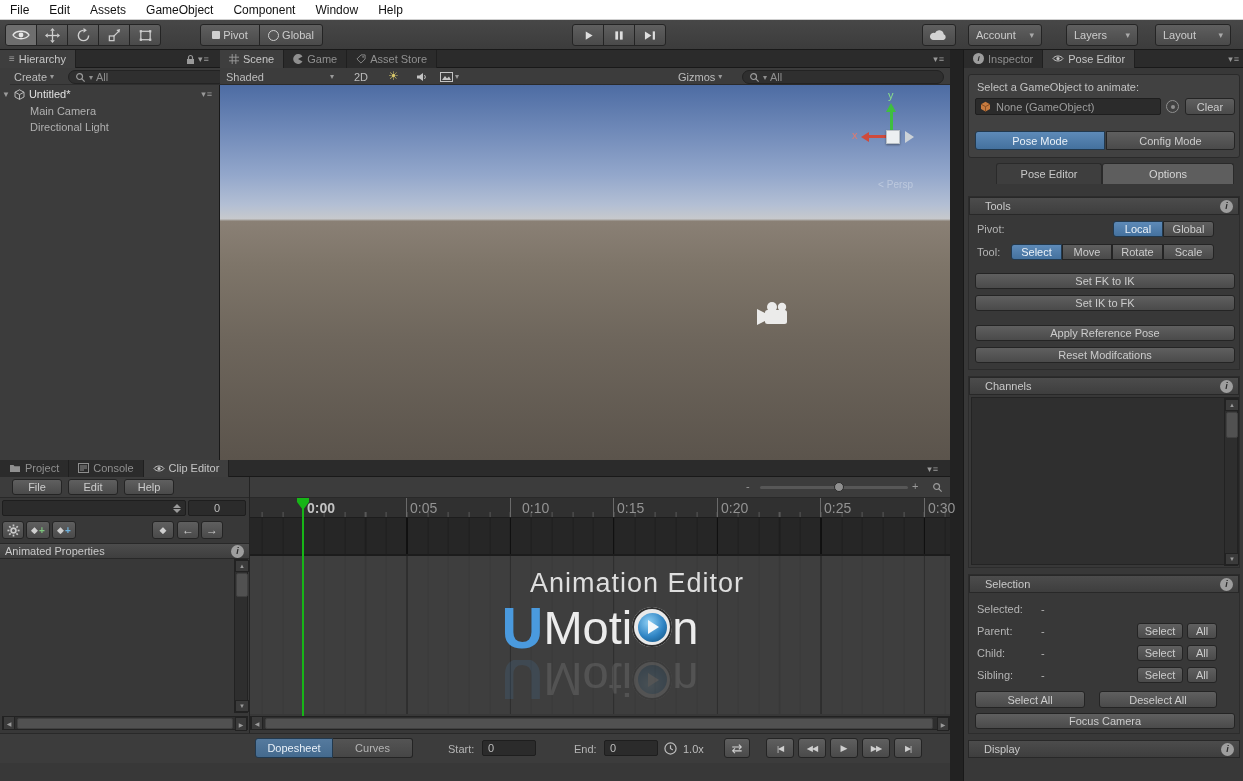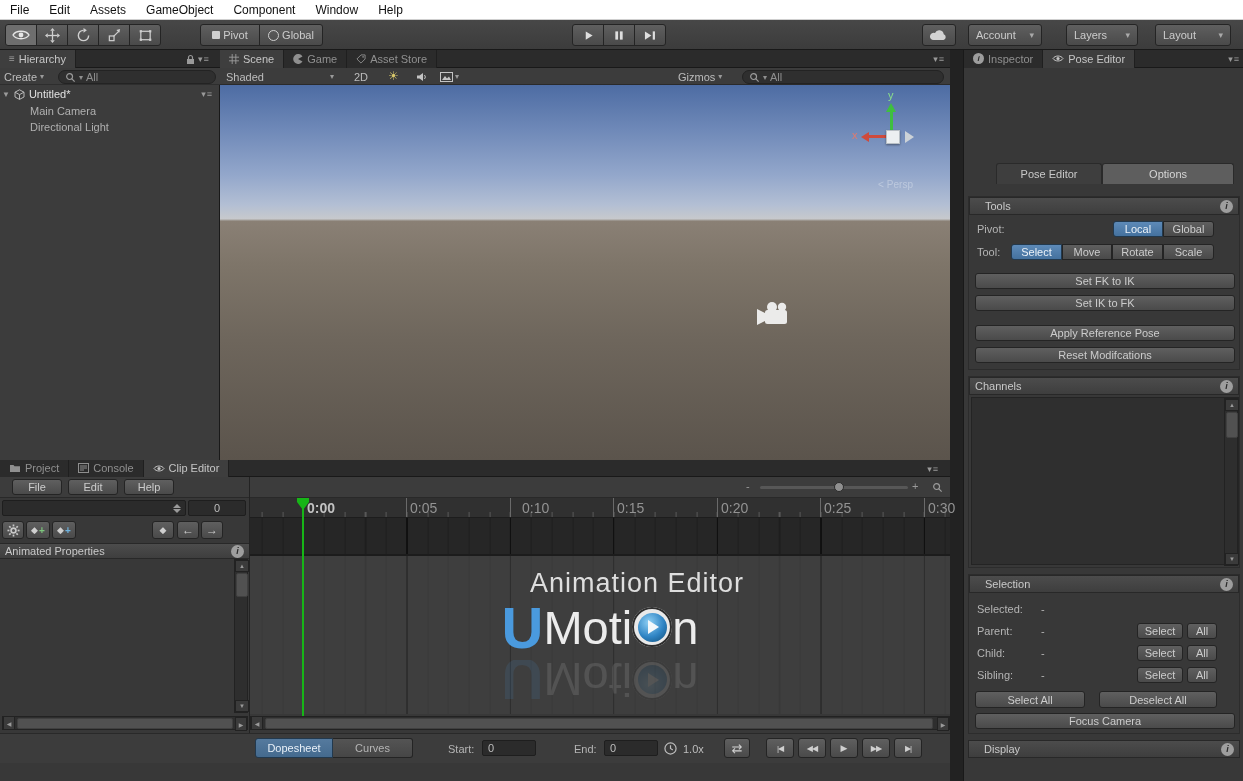--- a/index.html
+++ b/index.html
@@ -159,21 +159,21 @@
       </div>
       <svg class="abs" style="left:186px;top:4px" width="9" height="11" viewBox="0 0 9 11">
           <rect x="1" y="5" width="7" height="5" fill="#9a9a9a"></rect>
           <path d="M2.5 5 V3.5 a2 2 0 0 1 4 0 V5" fill="none" stroke="#9a9a9a" stroke-width="1.2"></path>
         </svg>
       <div class="abs fx pmenu" style="left:198px;top:4px">
         <span>▾</span>
         <span>≡</span>
       </div>
     </div>
-    <div class="abs" style="left:0;top:18px;width:220px;height:17px;background:#3c3c3c;border-bottom:1px solid #2e2e2e">
+    <div class="abs" style="left:10px;top:18px;width:220px;height:17px;background:#3c3c3c;border-bottom:1px solid #2e2e2e">
       <div class="abs fx" style="left:4px;top:2px;height:13px;gap:3px">
         <span style="color:#bdbdbd">Create</span>
         <span style="font-size:8px;color:#9a9a9a">▾</span>
       </div>
       <div class="abs srch" style="left:58px;top:2px;width:158px;height:14px">
         <svg width="11" height="11" viewBox="0 0 12 12">
             <circle cx="5" cy="5" r="3.2" fill="none" stroke="#9a9a9a" stroke-width="1.3"></circle>
             <line x1="7.5" y1="7.5" x2="10.5" y2="10.5" stroke="#9a9a9a" stroke-width="1.3"></line>
           </svg>
         <span style="font-size:8px">▾</span>
@@ -308,20 +308,36 @@
             <circle cx="6" cy="4.5" r="1.6" fill="#c6c6c6"></circle>
           </svg>
         <span>Pose Editor</span>
       </div>
       <div class="abs fx pmenu" style="right:5px;top:4px">
         <span>▾</span>
         <span>≡</span>
       </div>
     </div>
 
+    <div class="abs" style="left:4px;top:24px;width:272px;height:84px;background:#414141;border:1px solid #2a2a2a;border-radius:3px">
+      <span class="abs" style="left:8px;top:6px;color:#c2c2c2">Select a GameObject to animate:</span>
+      <div class="abs inset" style="left:6px;top:23px;width:186px;height:17px;gap:5px;padding:0 4px">
+        <svg width="11" height="11" viewBox="0 0 11 11">
+            <path d="M5.5 0.8 L10 3.2 V8 L5.5 10.4 L1 8 V3.2Z" fill="#c77b3f"></path>
+            <path d="M1 3.2 L5.5 5.6 L10 3.2 M5.5 5.6 V10.4" stroke="#8a4f22" fill="none"></path>
+          </svg>
+        <span style="color:#9c9c9c">None (GameObject)</span>
+      </div>
+      <div class="abs" style="left:197px;top:25px;width:13px;height:13px;border:1px solid #8f8f8f;border-radius:50%;display:flex;align-items:center;justify-content:center">
+        <span style="width:4px;height:4px;background:#8f8f8f;border-radius:50%"></span>
+      </div>
+      <div class="abs ubtn" style="left:216px;top:23px;width:50px;height:17px">Clear</div>
+      <div class="abs ubtn blue" style="left:6px;top:56px;width:130px;height:19px;border-radius:3px 0 0 3px">Pose Mode</div>
+      <div class="abs ubtn" style="left:137px;top:56px;width:129px;height:19px;border-radius:0 3px 3px 0">Config Mode</div>
+    </div>
 
     <div class="abs fx" style="left:32px;top:113px;width:238px;height:20px">
       <div class="fx" style="width:105px;height:20px;background:#3e3e3e;border:1px solid #2a2a2a;border-bottom:none;border-radius:3px 3px 0 0;justify-content:center;color:#c9c9c9">Pose Editor</div>
       <div class="fx" style="width:131px;height:20px;background:#5e5e5e;border:1px solid #2a2a2a;border-bottom:none;border-radius:3px 3px 0 0;justify-content:center;color:#d6d6d6">Options</div>
     </div>
 
     <div class="abs" style="left:4px;top:146px;width:272px;height:174px;border:1px solid #2c2c2c">
       <div class="shdr" style="height:18px">
         <span style="margin-left:10px">Tools</span>
         <span class="iico" style="margin-left:auto">i</span>
@@ -335,21 +351,21 @@
       <div class="abs ubtn" style="left:143px;top:47px;width:51px;height:16px;border-radius:0">Rotate</div>
       <div class="abs ubtn" style="left:194px;top:47px;width:51px;height:16px;border-radius:0 3px 3px 0">Scale</div>
       <div class="abs ubtn" style="left:6px;top:76px;width:260px;height:16px">Set FK to IK</div>
       <div class="abs ubtn" style="left:6px;top:98px;width:260px;height:16px">Set IK to FK</div>
       <div class="abs ubtn" style="left:6px;top:150px;width:260px;height:16px">Reset Modifcations</div>
       <div class="abs ubtn" style="left:6px;top:128px;width:260px;height:16px">Apply Reference Pose</div>
     </div>
 
     <div class="abs" style="left:4px;top:326px;width:272px;height:192px;border:1px solid #2c2c2c">
       <div class="shdr" style="height:18px">
-        <span style="">Channels</span>
+        <span style="margin-left:10px">Channels</span>
         <span class="iico" style="margin-left:auto">i</span>
       </div>
       <div class="abs" style="left:2px;top:20px;width:268px;height:168px;background:#2f2f2f;border:1px solid #242424">
         <div class="abs sb-track" style="right:0;top:0;width:14px;height:168px">
           <div class="sb-btn" style="width:14px;height:12px">
               <span>▲</span>
             </div>
           <div class="abs sb-thumb" style="left:1px;top:13px;width:12px;height:26px"></div>
           <div class="abs sb-btn" style="left:0;bottom:0;width:14px;height:12px">
               <span>▼</span>

